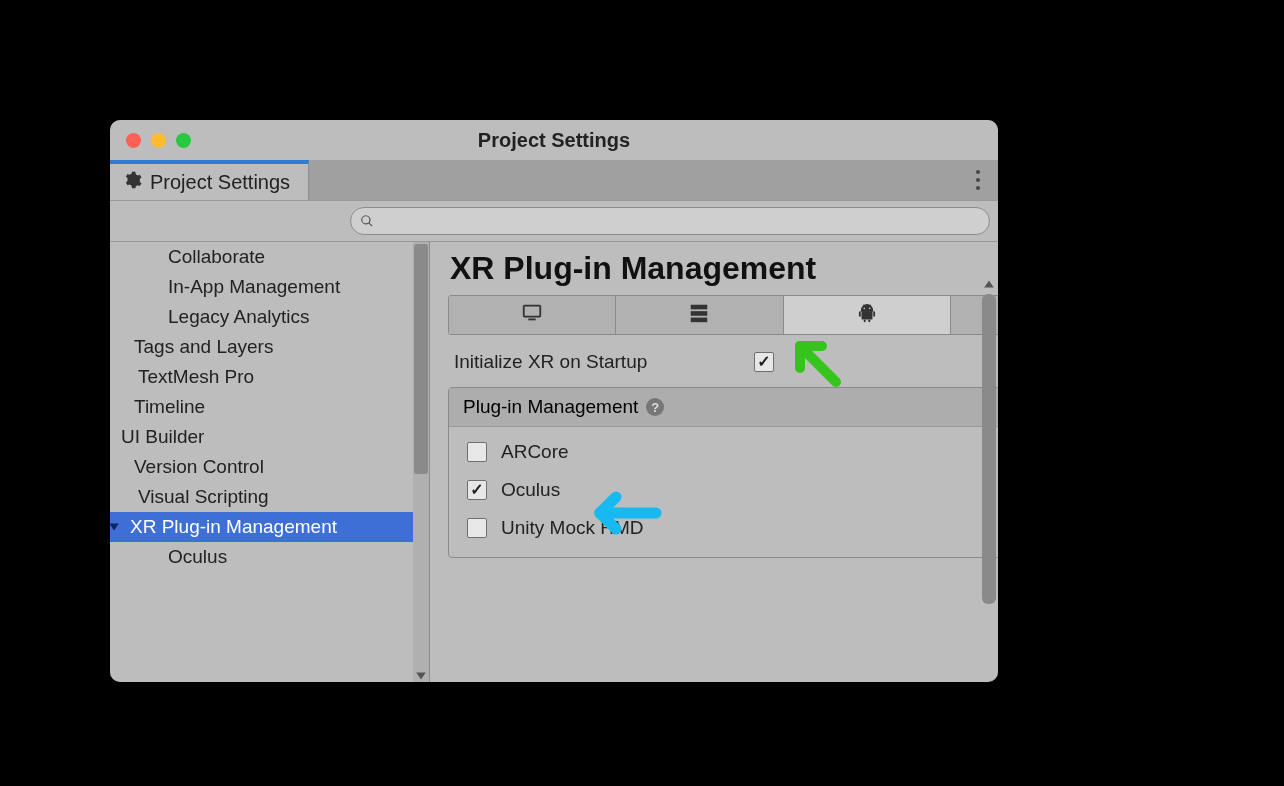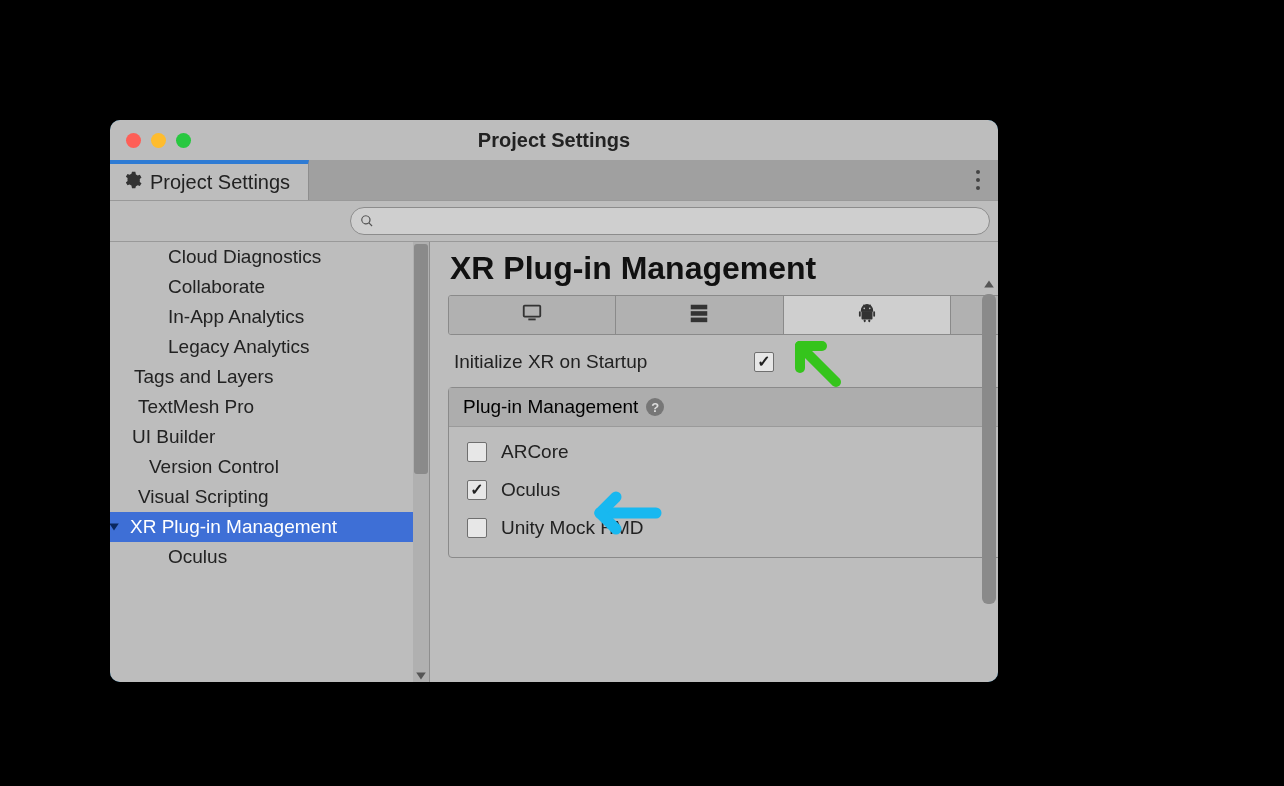--- a/index.html
+++ b/index.html
@@ -110,41 +110,41 @@
           <path d="M10 2a8 8 0 1 0 5 14.3l5 5 1.4-1.4-5-5A8 8 0 0 0 10 2zm0 2a6 6 0 1 1 0 12 6 6 0 0 1 0-12z"></path>
         </svg>
       <input class="search" type="text" placeholder="" style="">
     </div>
   </div>
 
   <div class="body">
     <div class="sidebar">
       <div class="sidebar-inner" id="sb-inner">
           <div class="sb-item ind1">
-            <span>Cloud Diagnostics</span>
+            <span>Collaborate</span>
           </div>
           <div class="sb-item ind1">
-            <span>Collaborate</span>
-          </div>
-          <div class="sb-item ind1">
-            <span>In-App Analytics</span>
+            <span>In-App Management</span>
           </div>
           <div class="sb-item ind1">
             <span>Legacy Analytics</span>
           </div>
           <div class="sb-item" style="padding-left: 24px;">
             <span>Tags and Layers</span>
           </div>
           <div class="sb-item" style="padding-left: 28px;">
             <span>TextMesh Pro</span>
           </div>
-          <div class="sb-item" style="padding-left: 22px;">
+          <div class="sb-item" style="padding-left: 24px;">
+            <span>Timeline</span>
+          </div>
+          <div class="sb-item" style="padding-left: 11px;">
             <span>UI Builder</span>
           </div>
-          <div class="sb-item" style="padding-left: 39px;">
+          <div class="sb-item" style="padding-left: 24px;">
             <span>Version Control</span>
           </div>
           <div class="sb-item" style="padding-left: 28px;">
             <span>Visual Scripting</span>
           </div>
           <div class="sb-item sel">
             <span class="tri"><svg viewBox="0 0 10 10">
                 <path d="M1 2h8L5 8z" fill="#0a2860"></path>
               </svg></span>
             <span>XR Plug-in Management</span>

